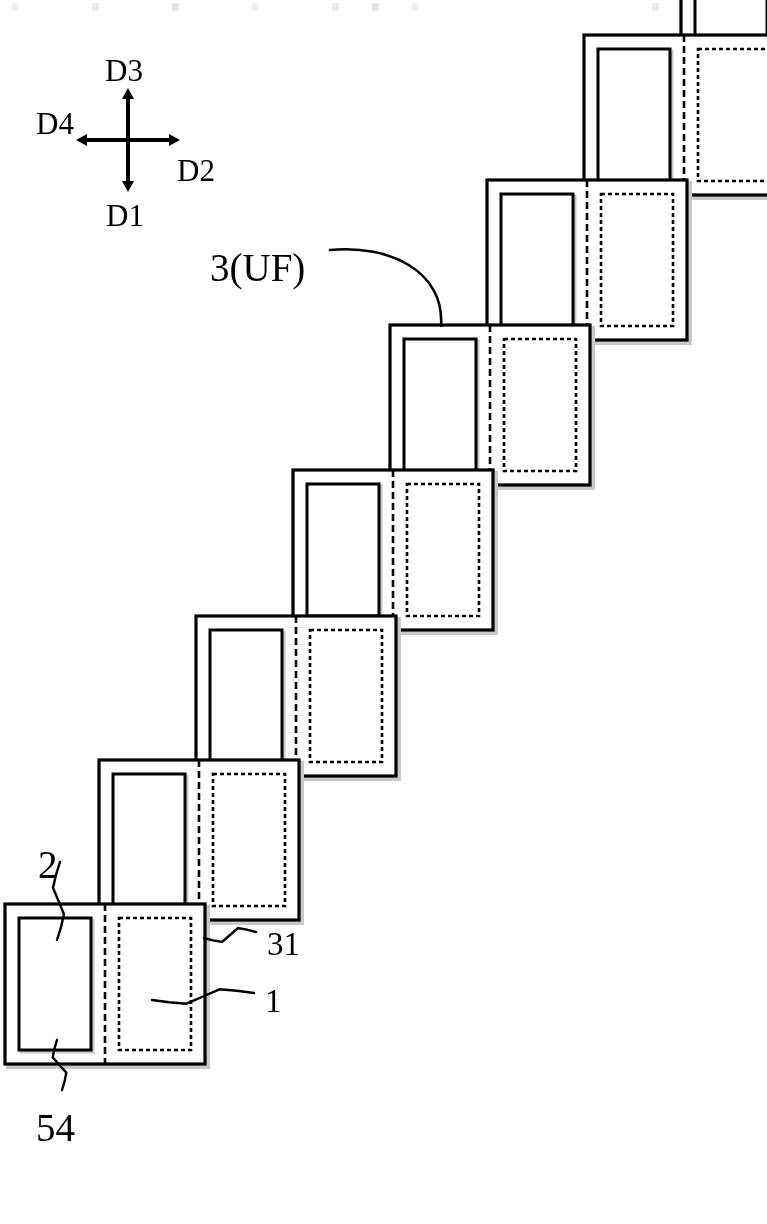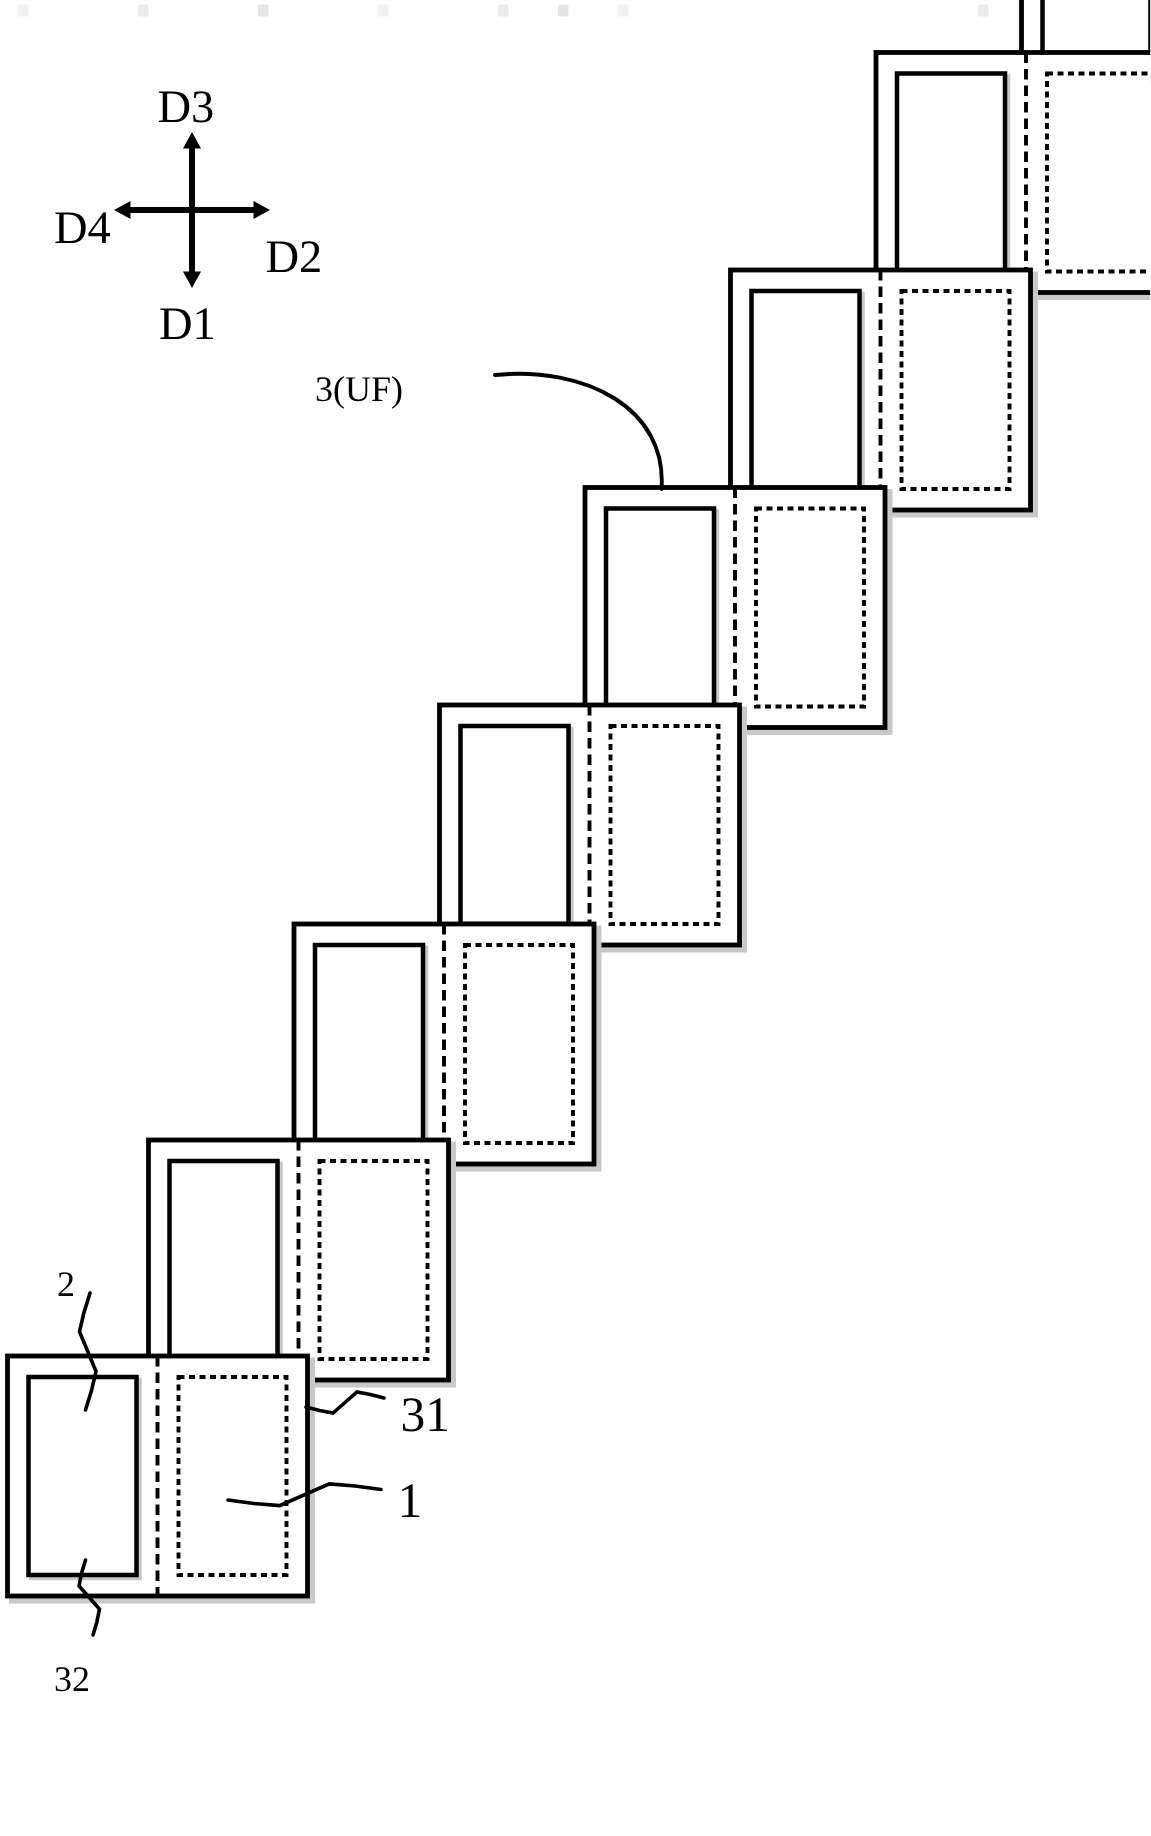--- a/index.html
+++ b/index.html
@@ -51,21 +51,21 @@
     line-height: 1;
     color: #000;
   }
   .lbl-dir {
     font-size: 31px;
   }
   .lbl-ref {
     font-size: 33px;
   }
   .lbl-ref-big {
-    font-size: 24px;
+    font-size: 39px;
   }
 </style>
 </head>
 <body>
 
 <div id="figure-root">
 
   <div class="noise-row" id="noise-row">
       <div class="noise-dot" style="left: 12px; opacity: 0.3;"></div>
       <div class="noise-dot" style="left: 92px; opacity: 0.42;"></div>
@@ -167,22 +167,22 @@
         <path d="M 330 250 C 390 244, 445 272, 441 326" fill="none" stroke="#000000" stroke-width="2.6" stroke-linecap="round"></path>
         <path d="M60.0 862.0 L56.0 874.9 L53.0 887.8 L58.5 901.0 L64.0 914.2 L61.0 927.1 L57.0 940.0" fill="none" stroke="#000000" stroke-width="2.4" stroke-linecap="round"></path>
         <path d="M256.0 932.0 L246.9 929.6 L238.0 928.0 L230.0 935.0 L222.0 942.0 L213.1 940.4 L204.0 938.0" fill="none" stroke="#000000" stroke-width="2.4" stroke-linecap="round"></path>
         <path d="M254.0 993.0 L236.8 990.7 L219.6 989.3 L203.0 996.5 L186.4 1003.7 L169.2 1002.3 L152.0 1000.0" fill="none" stroke="#000000" stroke-width="2.4" stroke-linecap="round"></path>
         <path d="M62.0 1090.0 L64.6 1081.3 L66.3 1072.7 L59.5 1065.0 L52.7 1057.3 L54.4 1048.7 L57.0 1040.0" fill="none" stroke="#000000" stroke-width="2.4" stroke-linecap="round"></path>
       </g>
   </svg>
 
   <div class="lbl lbl-dir" style="left:105px; top:55px;">D3</div>
   <div class="lbl lbl-dir" style="left:106px; top:200px;">D1</div>
-  <div class="lbl lbl-dir" style="left:36px; top:136px;">D4</div>
+  <div class="lbl lbl-dir" style="left:36px; top:108px;">D4</div>
   <div class="lbl lbl-dir" style="left:177px; top:124px;margin-top:31px;">D2</div>
 
   <div class="lbl lbl-ref-big" style="left:210px; top:248px;">3(UF)</div>
   <div class="lbl lbl-ref-big" style="left:38px; top:845px;">2</div>
   <div class="lbl lbl-ref" style="left:267px; top:928px;">31</div>
   <div class="lbl lbl-ref" style="left:265px; top:985px;">1</div>
-  <div class="lbl lbl-ref-big" style="left:36px; top:1108px;">32</div>
+  <div class="lbl lbl-ref-big" style="left:36px; top:1108px;">54</div>
 
 </div>
 
 </body></html>

